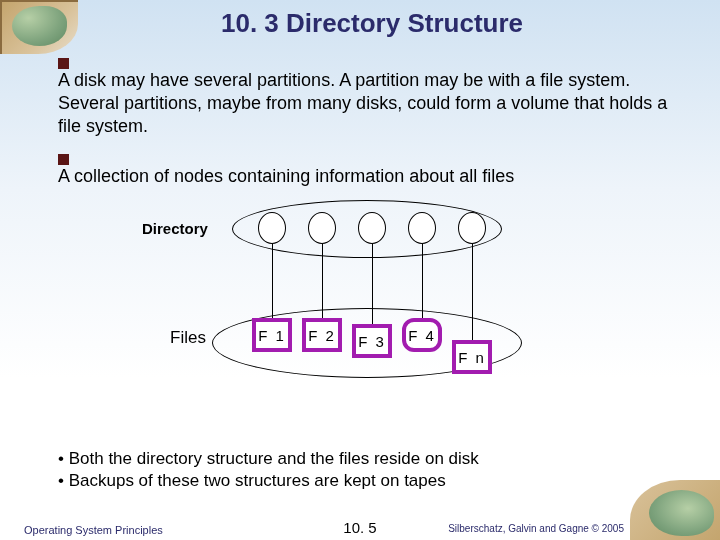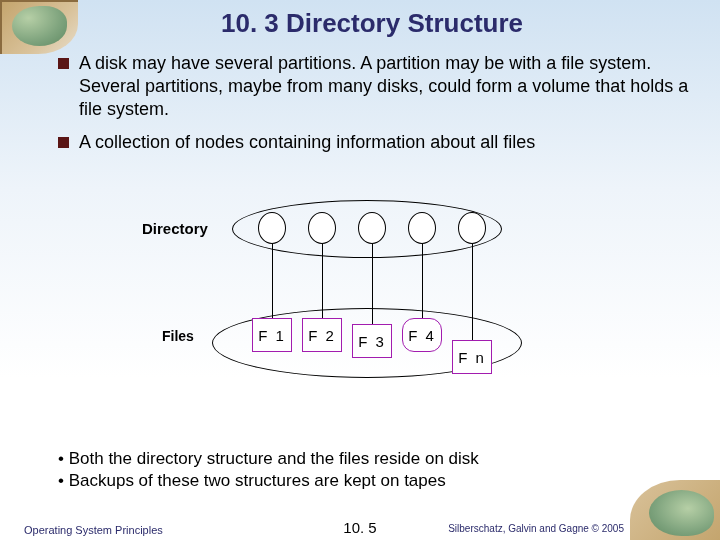--- a/index.html
+++ b/index.html
@@ -56,41 +56,42 @@
   .body-area {
     position: absolute;
     top: 52px; left: 58px; right: 30px;
   }
   .bullet-row {
     display: flex;
     margin-bottom: 10px;
     font-size: 18px;
     color: #000;
     line-height: 1.28;
+    flex-direction: column;
   }
   .sqbullet {
     width: 11px; height: 11px;
     background: #5a1515;
     margin-top: 6px;
     margin-right: 10px;
     flex: 0 0 auto;
   }
   .diagram {
     position: absolute;
     top: 200px; left: 0; width: 720px; height: 220px; padding-left: 24px;
   }
   .dir-label {
     position: absolute;
     top: 20px; left: 142px;
     font-size: 15px; font-weight: bold;
   }
   .files-label {
     position: absolute;
-    top: 128px; left: 162px;
-    font-size: 14px; font-weight: bold;
+    top: 128px; left: 170px;
+    font-size: 17px; font-weight: normal;
   }
   .dir-oval {
     position: absolute;
     top: 0px; left: 232px;
     width: 270px; height: 58px;
     border: 1px solid #000;
     border-radius: 50%;
     background: transparent;
   }
   .files-oval {
@@ -109,21 +110,21 @@
     background: #fff;
   }
   .vline {
     position: absolute;
     width: 1px;
     background: #000;
   }
   .fbox {
     position: absolute;
     width: 40px; height: 34px;
-    border: 1px solid #a21caf;
+    border: 4px solid #a21caf;
     background: #fff;
     font-size: 15px;
     display: flex;
     align-items: center;
     justify-content: center;
     letter-spacing: 2px;
   }
   .sub-bullets {
     position: absolute;
     top: 448px; left: 58px;

